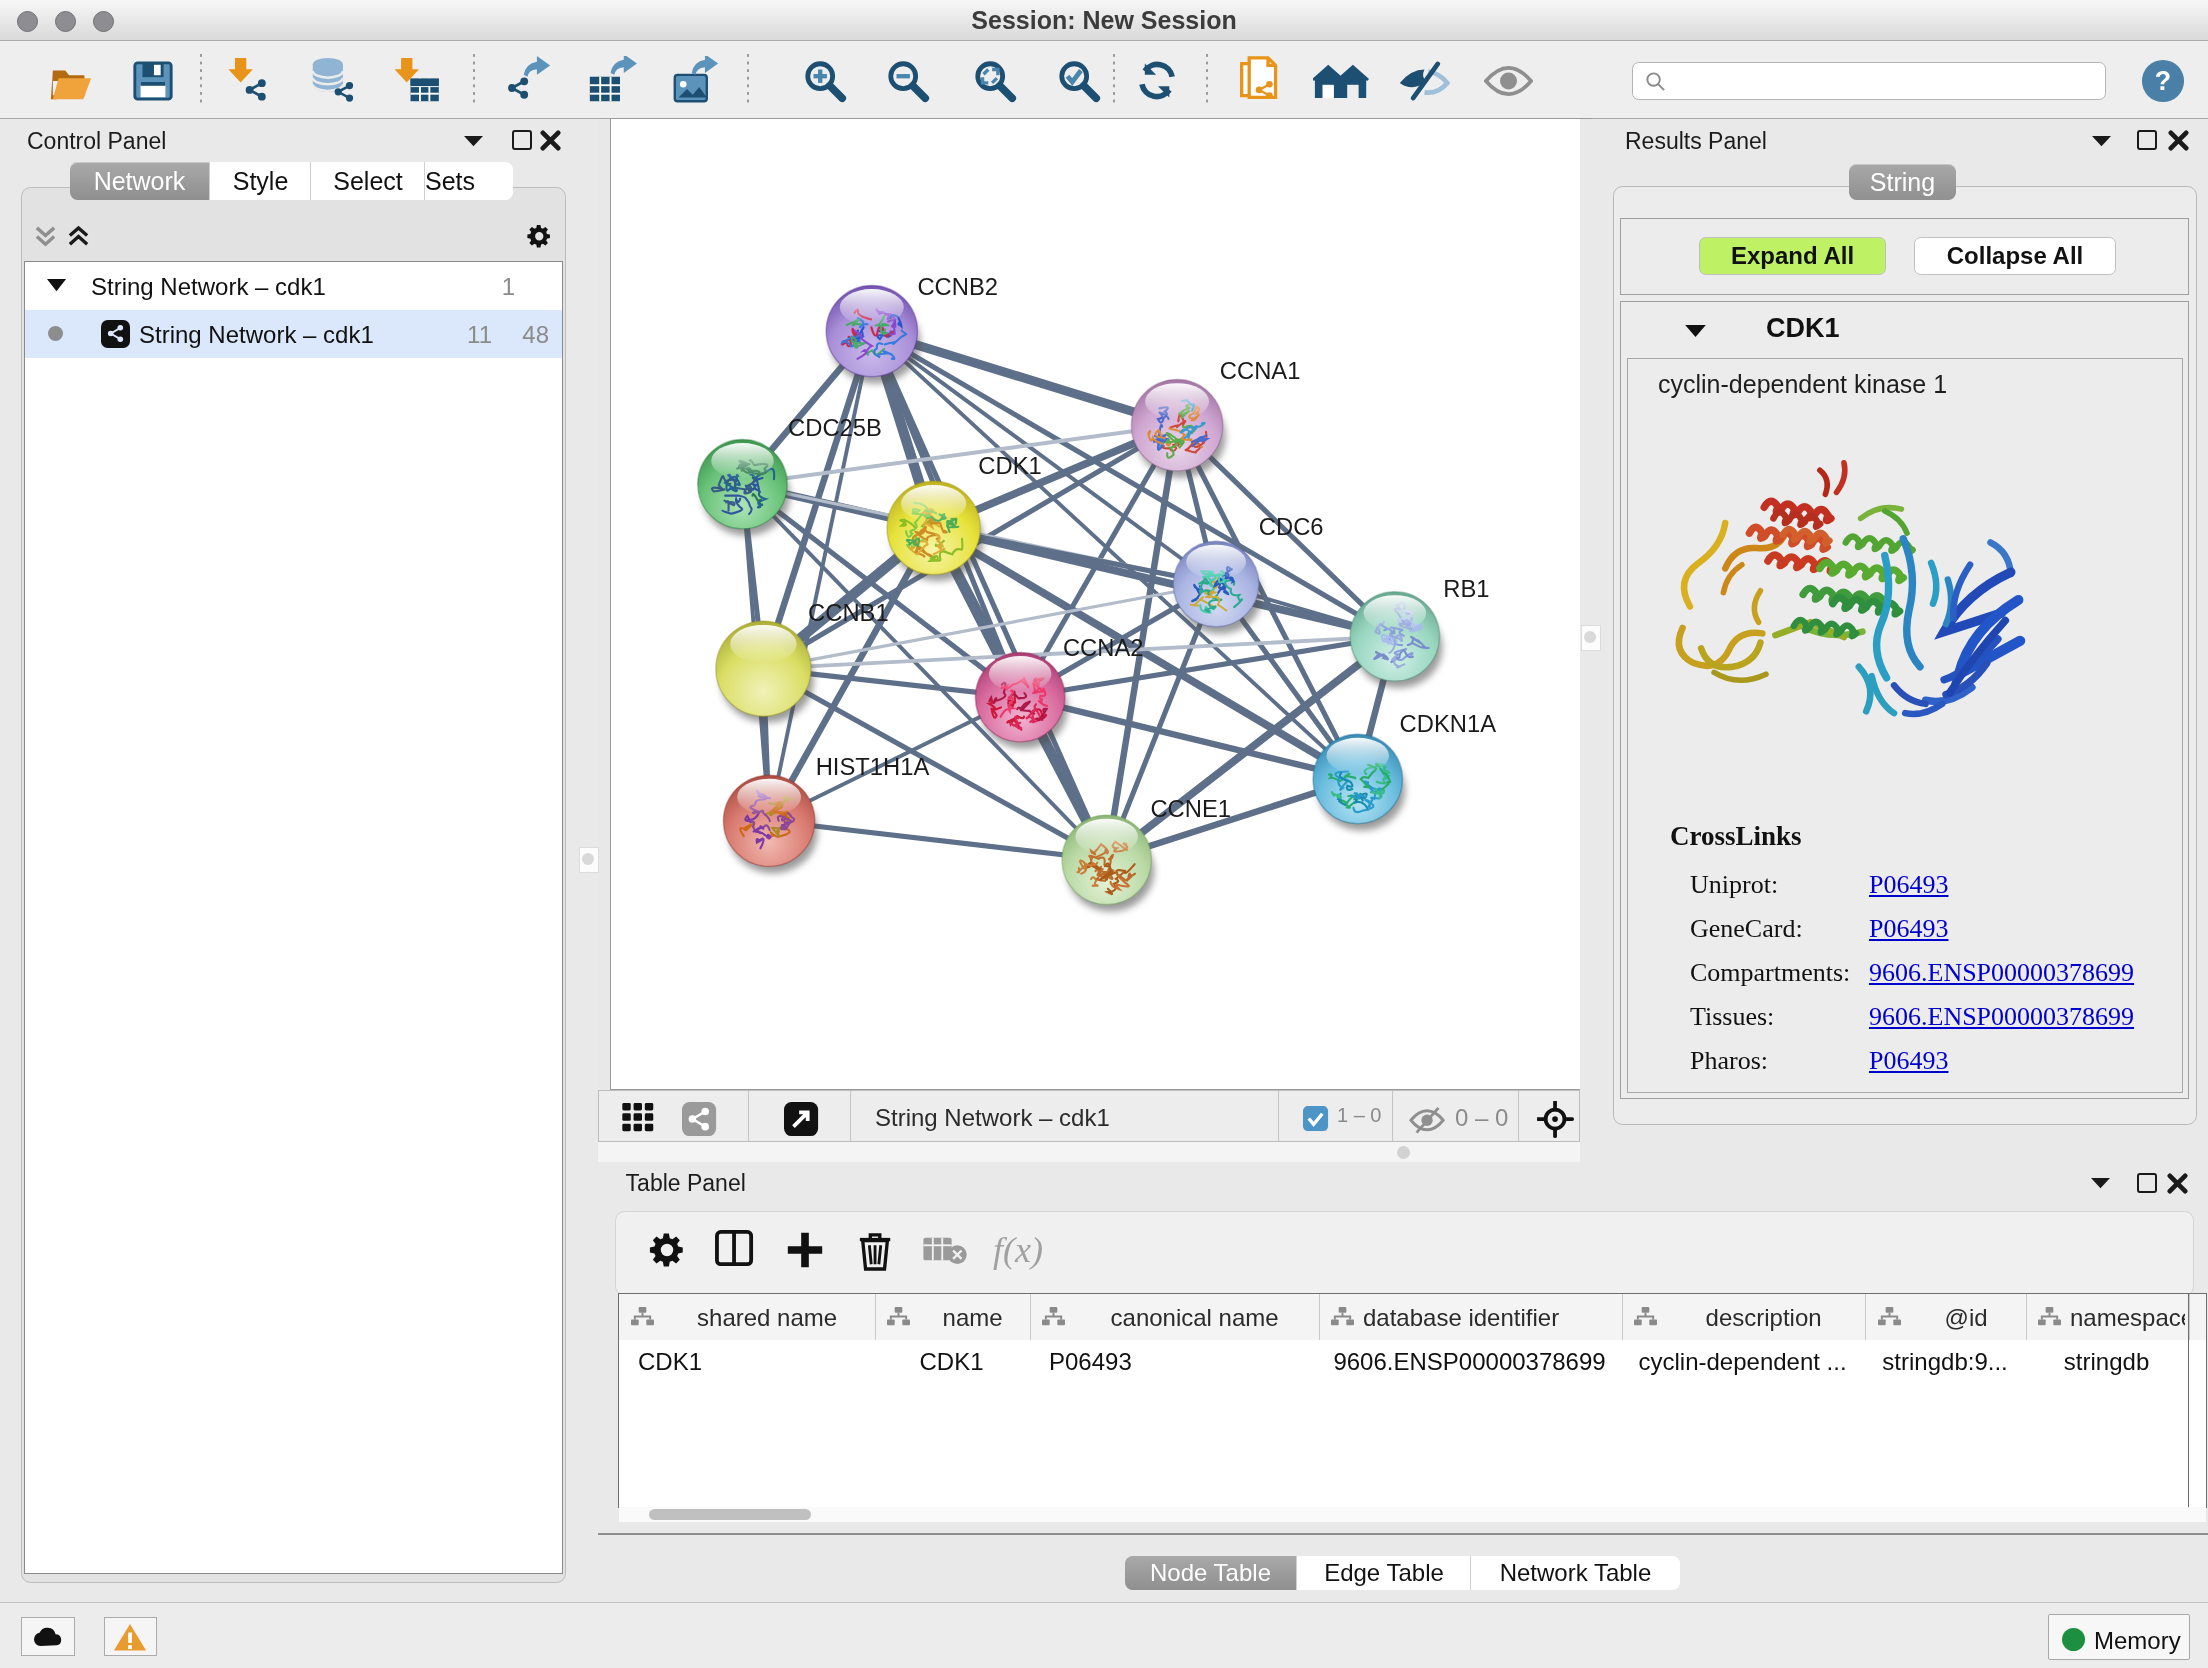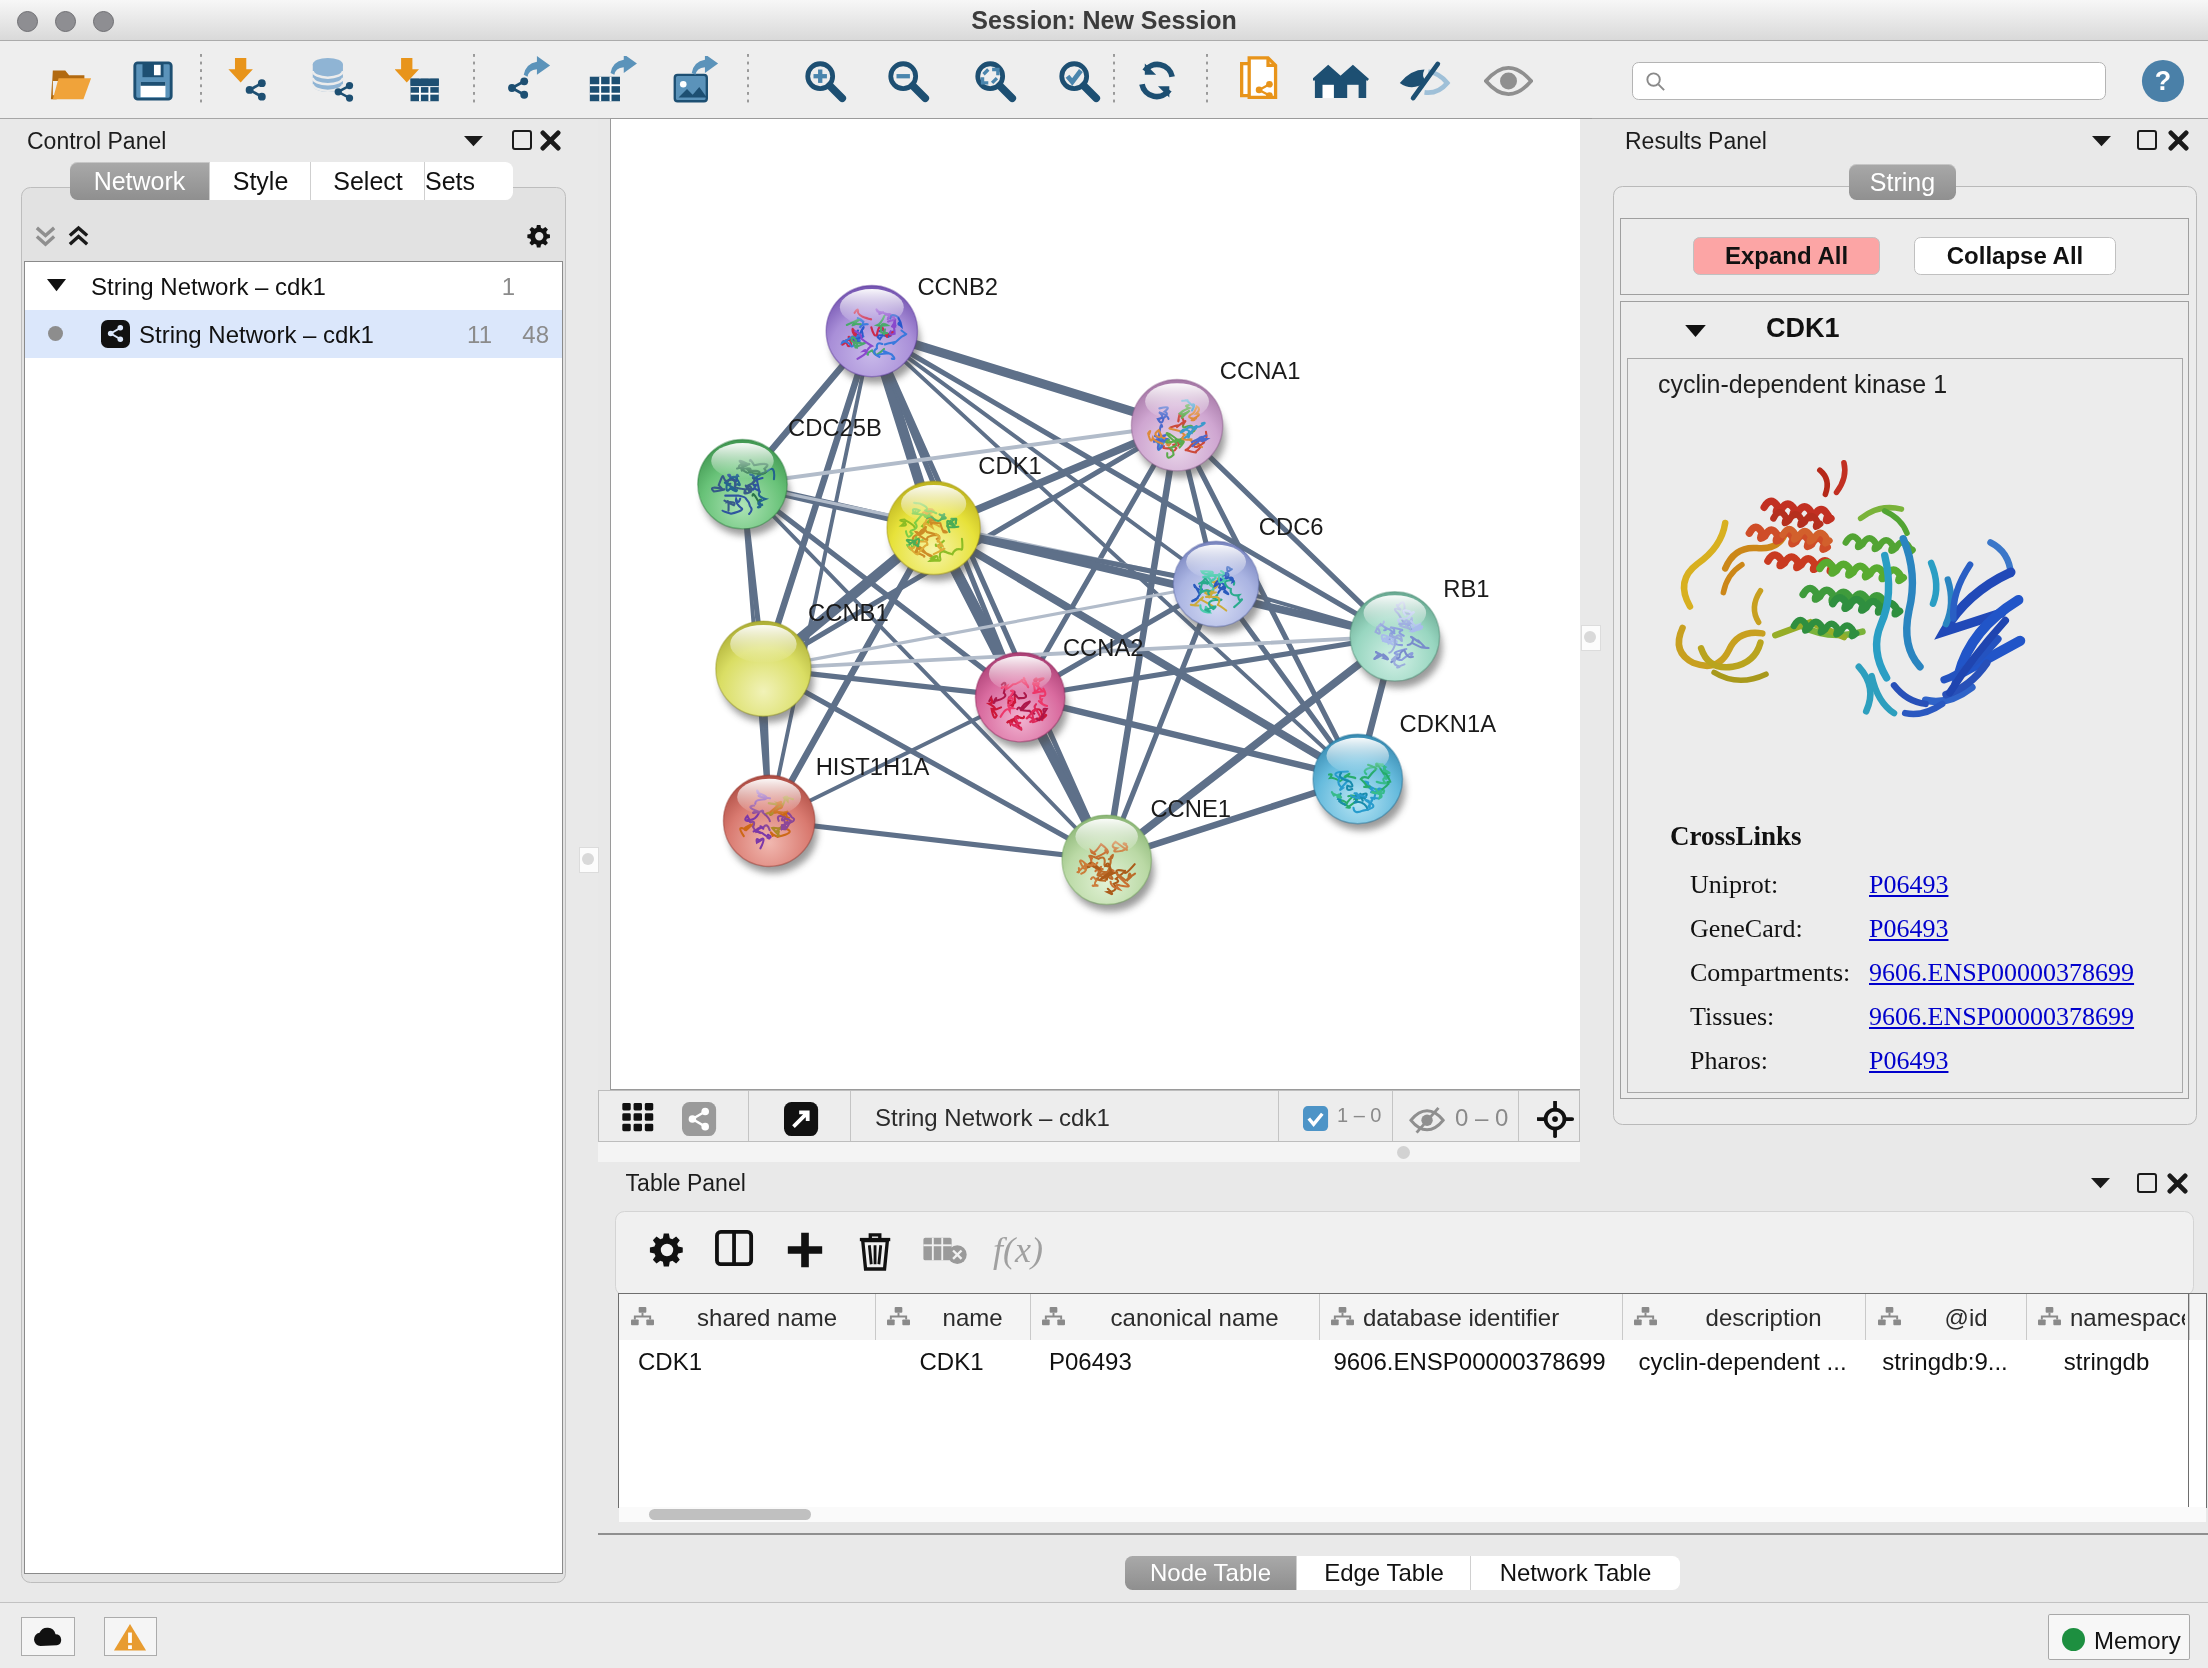--- a/index.html
+++ b/index.html
@@ -741,21 +741,21 @@
   <div class="abs" style="left:557px;top:11.4px;width:16px;height:16px;border:2.9px solid #1a1a1a;border-radius:2.9px;"></div>
   <svg class="abs" style="left:588px;top:11.4px;" width="21" height="21" viewBox="0 0 22 22">
       <path d="M3 3 L19 19 M19 3 L3 19" stroke="#1a1a1a" stroke-width="5" stroke-linecap="round"></path>
     </svg>
 
   <div class="abs" style="left:33px;top:67px;width:582px;height:937px;background:#ececec;border:1px solid #b9b9b9;border-radius:9.5px;"></div>
 
   <div class="abs" style="left:269px;top:45px;width:107px;height:36px;background:linear-gradient(#a8a8a8,#909090);border-radius:7.6px;color:#fff;font-size:25px;text-align:center;line-height:36px;box-shadow:inset 0 1px 0 rgba(255,255,255,.35);">String</div>
 
   <div class="abs" style="left:40px;top:99px;width:567px;height:75px;background:#ececec;border:1px solid #9f9f9f;"></div>
-  <div class="abs" style="left:113px;top:118px;width:185px;height:36px;background:#fca5a5;border:1px solid #c0c0c0;border-radius:6.7px;font-size:24px;font-weight:700;text-align:center;line-height:36px;color:#111;">Expand All</div>
+  <div class="abs" style="left:119px;top:118px;width:185px;height:36px;background:#bef264;border:1px solid #c0c0c0;border-radius:6.7px;font-size:24px;font-weight:700;text-align:center;line-height:36px;color:#111;">Expand All</div>
   <div class="abs" style="left:334px;top:118px;width:200px;height:36px;background:#ffffff;border:1px solid #c0c0c0;border-radius:6.7px;font-size:24px;font-weight:700;text-align:center;line-height:36px;color:#111;">Collapse All</div>
 
   <div class="abs" style="left:40px;top:182px;width:567px;height:796px;background:#ececec;border:1px solid #9f9f9f;"></div>
   <svg class="abs" style="left:104px;top:204px;" width="23" height="15" viewBox="0 0 24 16">
       <polygon points="1,2 23,2 12,15" fill="#111"></polygon>
     </svg>
   <div class="abs" style="left:186px;top:194px;font-size:27px;font-weight:700;color:#111;">CDK1</div>
 
   <div class="abs" style="left:47px;top:239px;width:554px;height:733px;background:#ececec;border:1px solid #a8a8a8;">
     <div class="abs" style="left:30px;top:10.5px;font-size:25px;color:#1e1e1e;">cyclin-dependent kinase 1</div>

